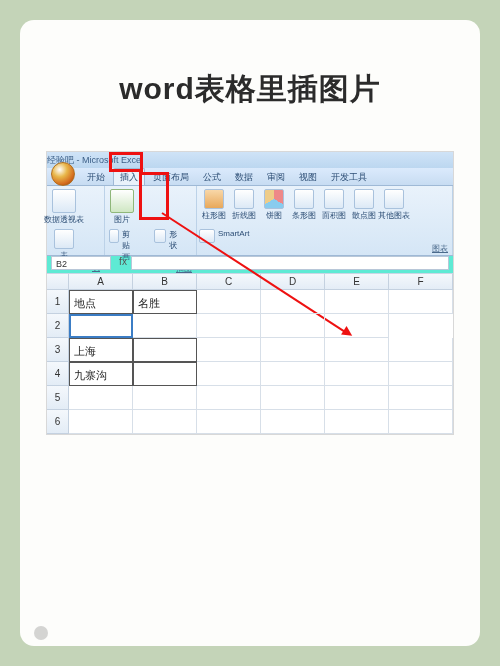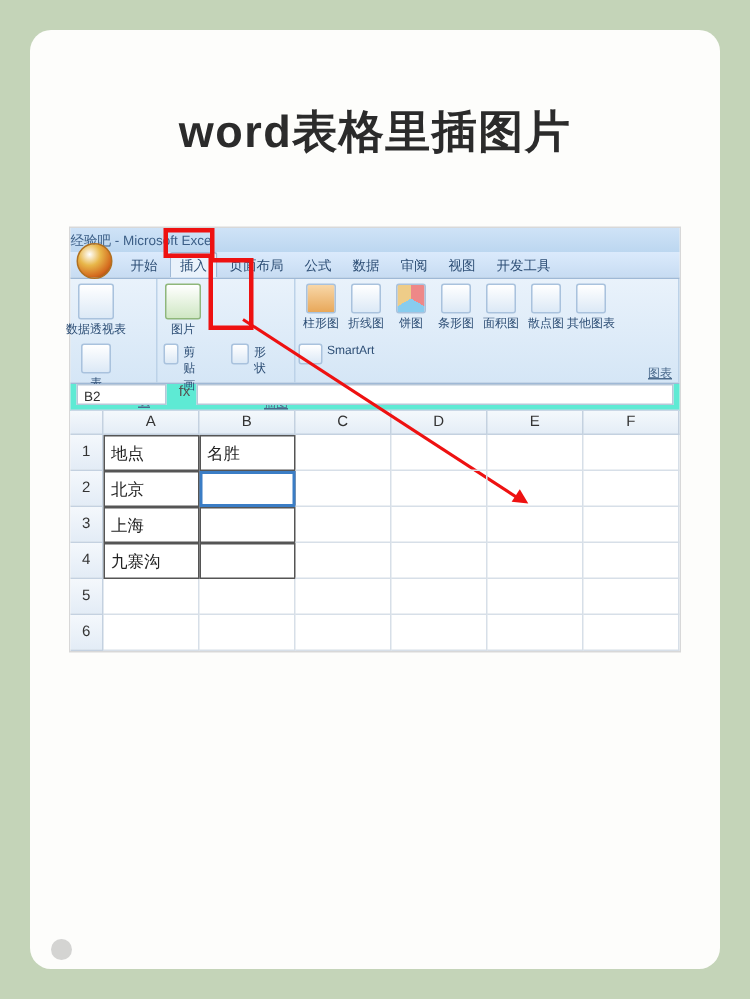--- a/index.html
+++ b/index.html
@@ -280,21 +280,20 @@
         <div class="rowh">1</div>
         <div class="cell bordered">地点</div>
         <div class="cell bordered">名胜</div>
         <div class="cell"></div>
         <div class="cell"></div>
         <div class="cell"></div>
         <div class="cell"></div>
       </div>
       <div class="grow">
         <div class="rowh">2</div>
-        <div class="cell bordered">北京</div>
         <div class="cell bordered sel"></div>
         <div class="cell"></div>
         <div class="cell"></div>
         <div class="cell"></div>
         <div class="cell"></div>
       </div>
       <div class="grow">
         <div class="rowh">3</div>
         <div class="cell bordered">上海</div>
         <div class="cell bordered"></div>

